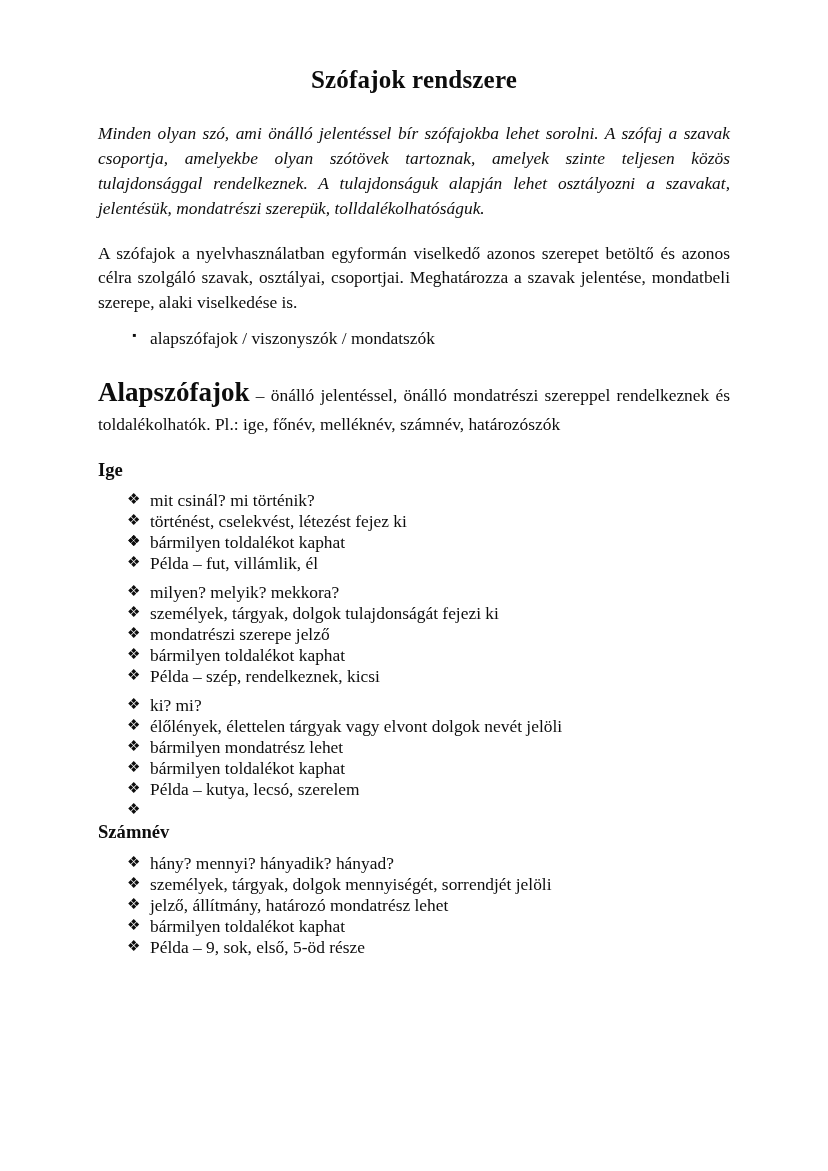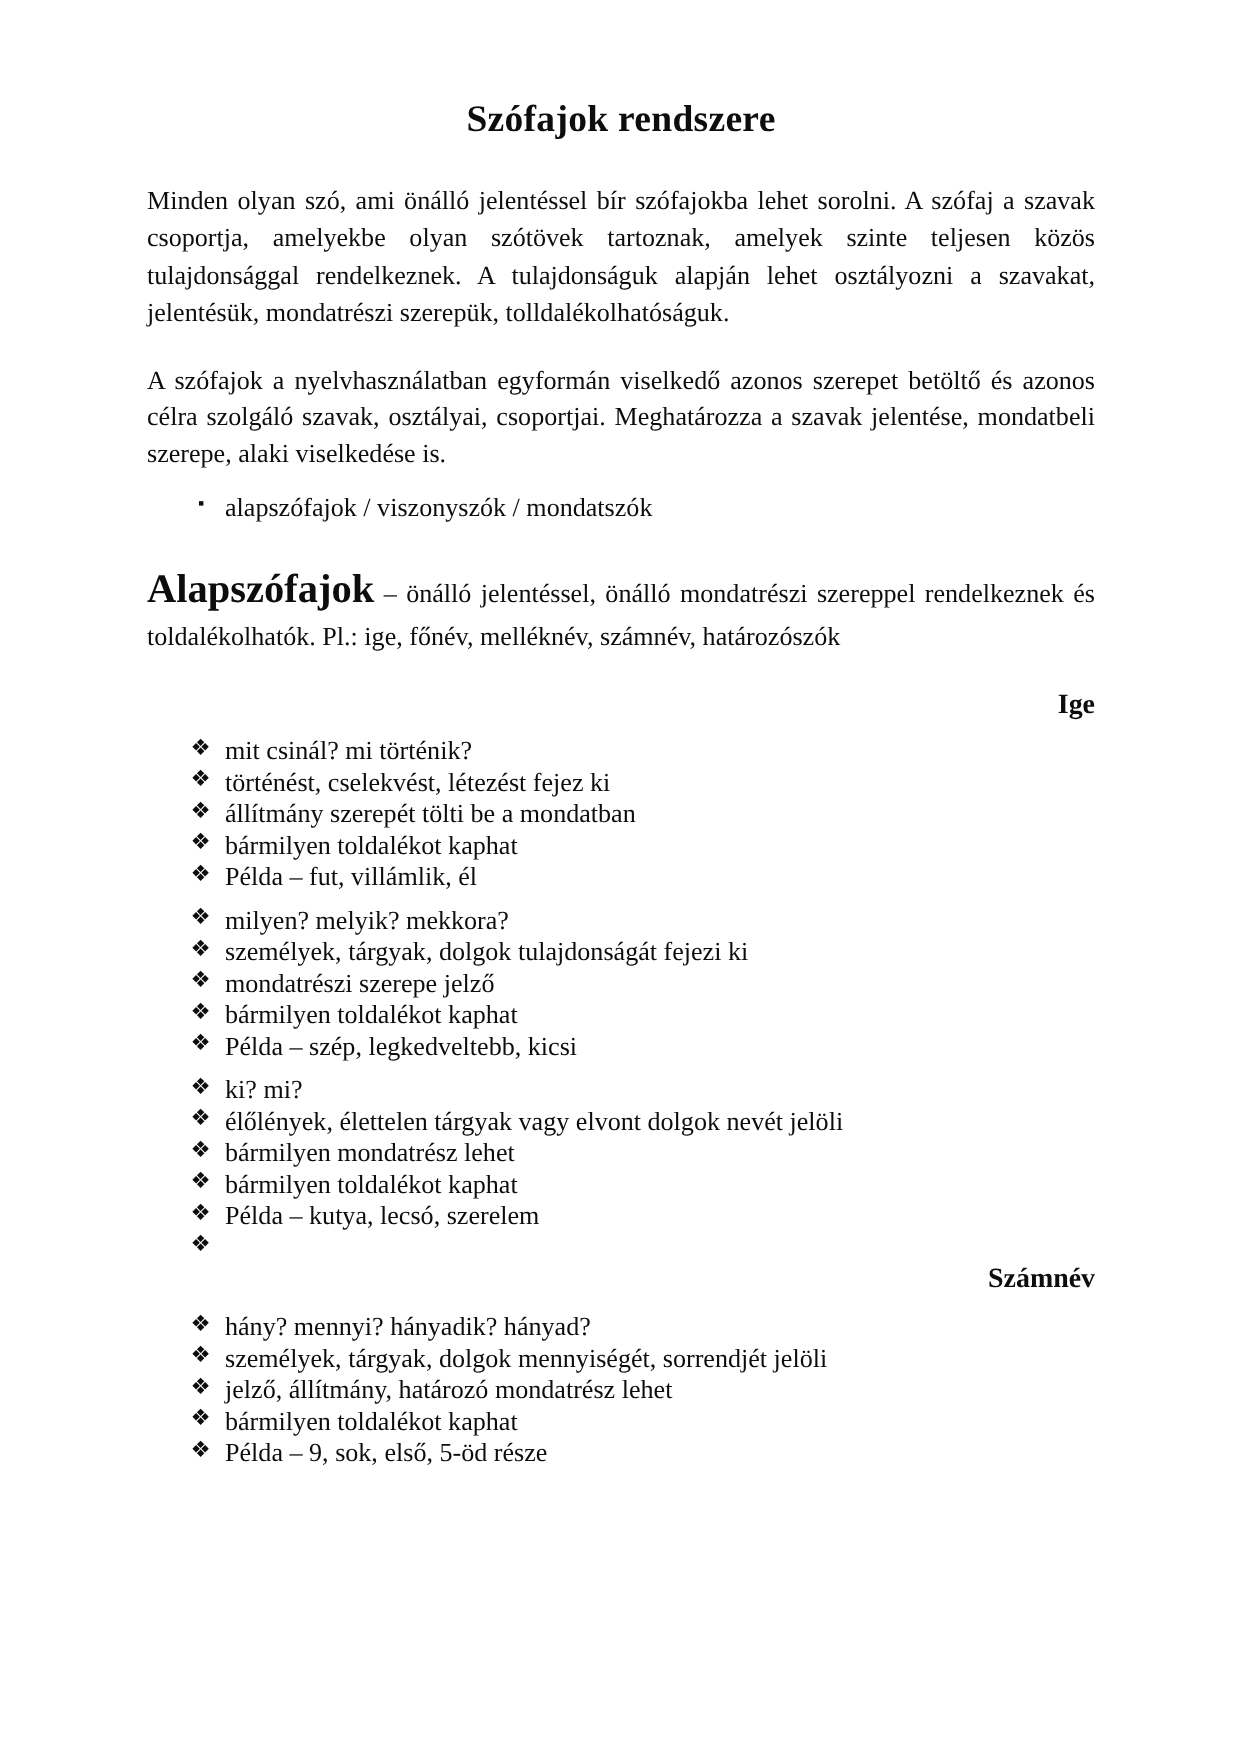--- a/index.html
+++ b/index.html
@@ -31,20 +31,21 @@
   }
   p.body-par {
     font-size: 17.4px;
     line-height: 1.43;
     text-align: justify;
     margin: 0;
     padding-top: 20px;
   }
   p.body-par.lead {
     padding-top: 27px;
+    font-style: italic;
   }
   p.simple {
     font-size: 17.4px;
     line-height: 1.43;
     text-align: left;
     margin: 0;
     padding-top: 19px;
   }
   ul.square-list {
     list-style: none;
@@ -75,21 +76,20 @@
   .defblock .term {
     font-size: 27px;
     font-weight: bold;
   }
   h2.sect {
     font-size: 18.6px;
     font-weight: bold;
     margin: 0;
     padding-top: 20px;
     line-height: 1.3;
-    text-align: right;
   }
   ul.diamond-list {
     list-style: none;
     margin: 0;
     padding: 8px 0 0 0;
   }
   ul.diamond-list > li {
     font-size: 17.4px;
     line-height: 1.21;
     position: relative;
@@ -132,21 +132,20 @@
     <li>
       <span class="dm-bullet">❖</span>
       <span>mit csinál? mi történik?</span>
     </li>
     <li>
       <span class="dm-bullet">❖</span>
       <span>történést, cselekvést, létezést fejez ki</span>
     </li>
     <li>
       <span class="dm-bullet">❖</span>
-      <span>állítmány szerepét tölti be a mondatban</span>
     </li>
     <li>
       <span class="dm-bullet">❖</span>
       <span>bármilyen toldalékot kaphat</span>
     </li>
     <li>
       <span class="dm-bullet">❖</span>
       <span>Példa – fut, villámlik, él</span>
     </li>
   </ul>
@@ -163,21 +162,21 @@
     <li>
       <span class="dm-bullet">❖</span>
       <span>mondatrészi szerepe jelző</span>
     </li>
     <li>
       <span class="dm-bullet">❖</span>
       <span>bármilyen toldalékot kaphat</span>
     </li>
     <li>
       <span class="dm-bullet">❖</span>
-      <span>Példa – szép, legkedveltebb, kicsi</span>
+      <span>Példa – szép, rendelkeznek, kicsi</span>
     </li>
   </ul>
 
   <ul class="diamond-list">
     <li>
       <span class="dm-bullet">❖</span>
       <span>ki? mi?</span>
     </li>
     <li>
       <span class="dm-bullet">❖</span>

